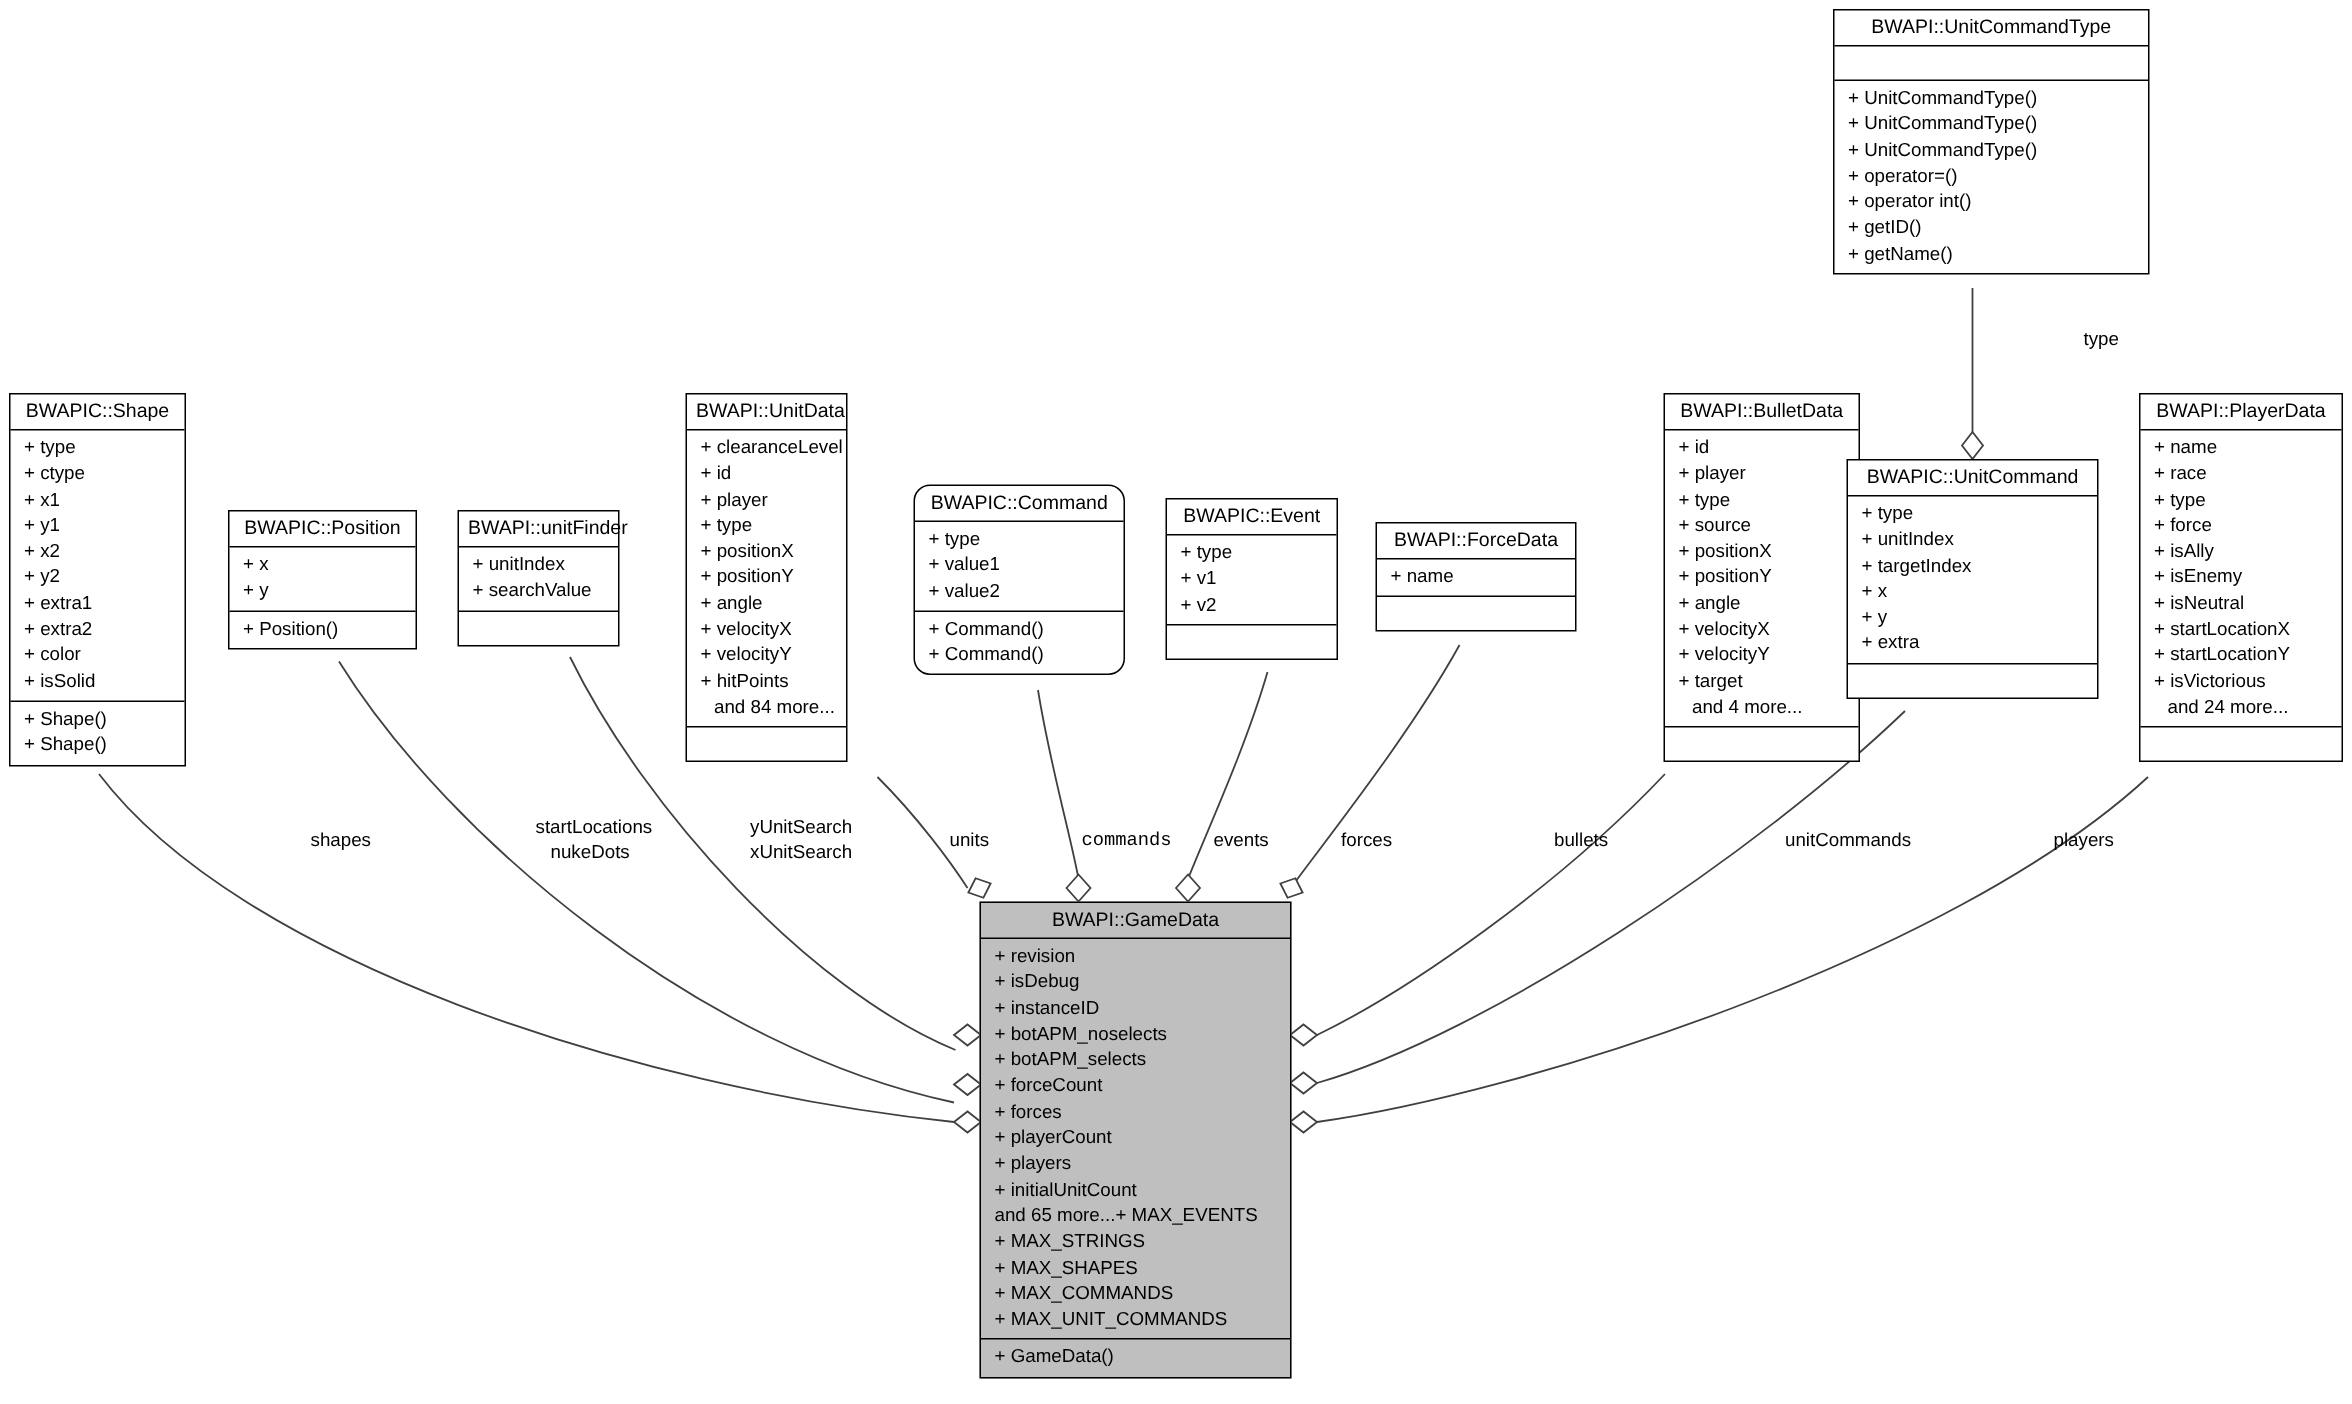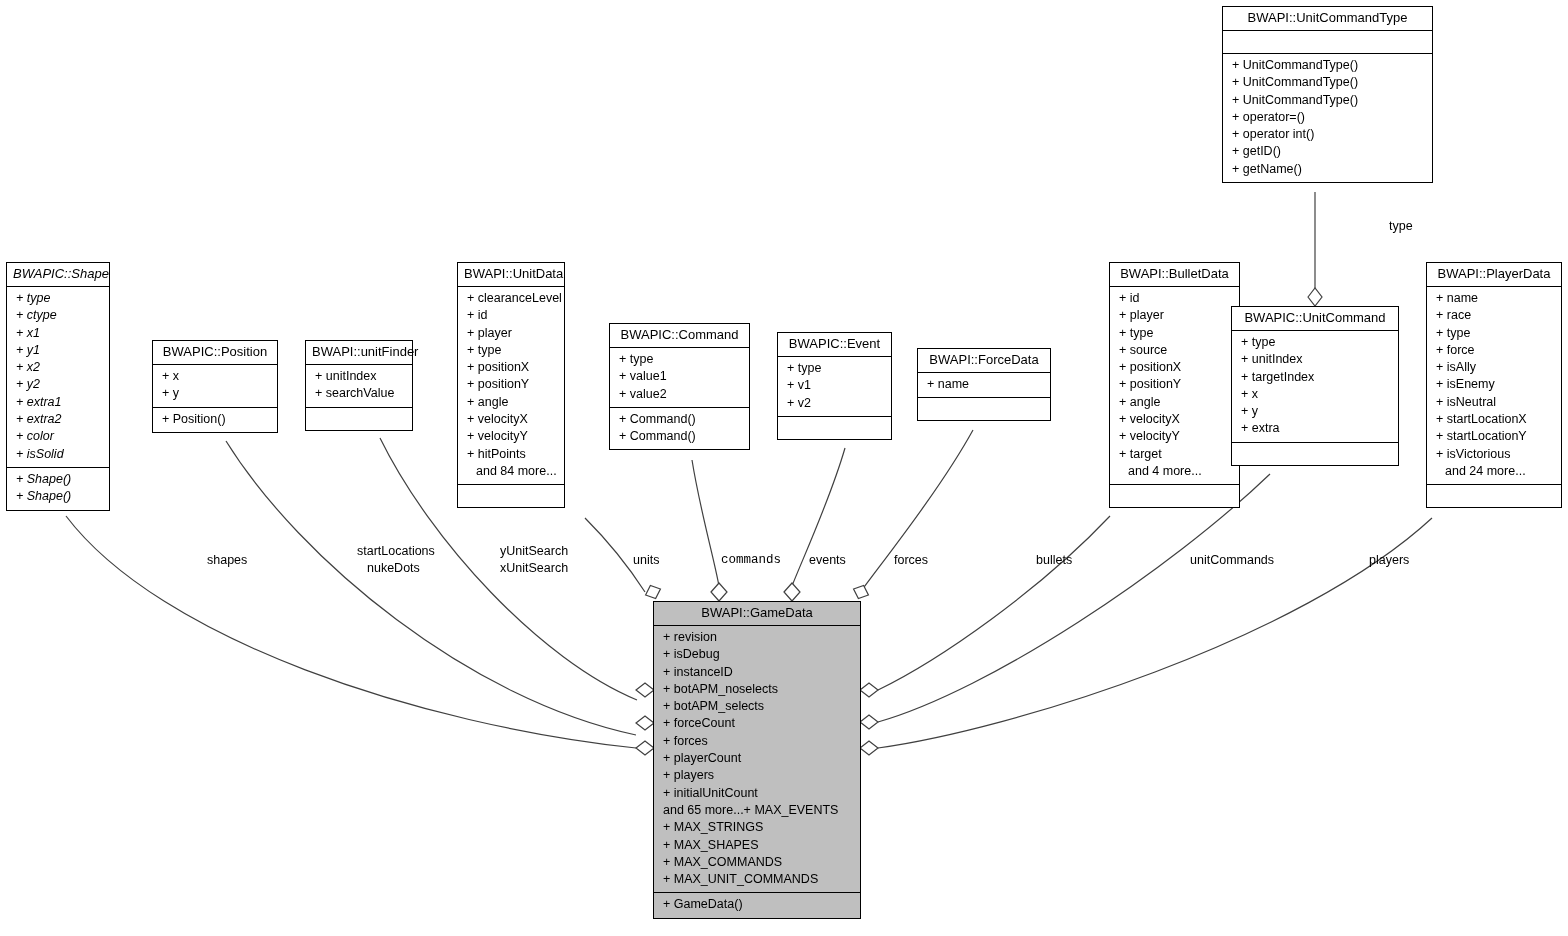--- a/index.html
+++ b/index.html
@@ -118,21 +118,21 @@
       <polygon points="636,748 645,741 654,748 645,755"></polygon>
 
       <polygon points="860,690 869,683 878,690 869,697"></polygon>
       <polygon points="860,722 869,715 878,722 869,729"></polygon>
       <polygon points="860,748 869,741 878,748 869,755"></polygon>
 
       <polygon points="1308,297 1315,288 1322,297 1315,306"></polygon>
     </g>
   </svg>
 
-  <div class="umlbox" style="left:6px; top:262px; width:104px;font-style:italic;">
+  <div class="umlbox" style="left:6px; top:262px; width:118px;">
     <div class="cls-title">BWAPIC::Shape</div>
     <div class="cls-attrs">
       <div class="member">+ type</div>
       <div class="member">+ ctype</div>
       <div class="member">+ x1</div>
       <div class="member">+ y1</div>
       <div class="member">+ x2</div>
       <div class="member">+ y2</div>
       <div class="member">+ extra1</div>
       <div class="member">+ extra2</div>
@@ -176,21 +176,21 @@
       <div class="member">+ positionY</div>
       <div class="member">+ angle</div>
       <div class="member">+ velocityX</div>
       <div class="member">+ velocityY</div>
       <div class="member">+ hitPoints</div>
       <div class="member more">and 84 more...</div>
     </div>
     <div class="cls-ops empty"></div>
   </div>
 
-  <div class="umlbox" style="left:609px; top:323px; width:141px;">
+  <div class="umlbox" style="left:609px; top:323px; width:141px;border-radius:11px;">
     <div class="cls-title">BWAPIC::Command</div>
     <div class="cls-attrs">
       <div class="member">+ type</div>
       <div class="member">+ value1</div>
       <div class="member">+ value2</div>
     </div>
     <div class="cls-ops">
       <div class="member">+ Command()</div>
       <div class="member">+ Command()</div>
     </div>

